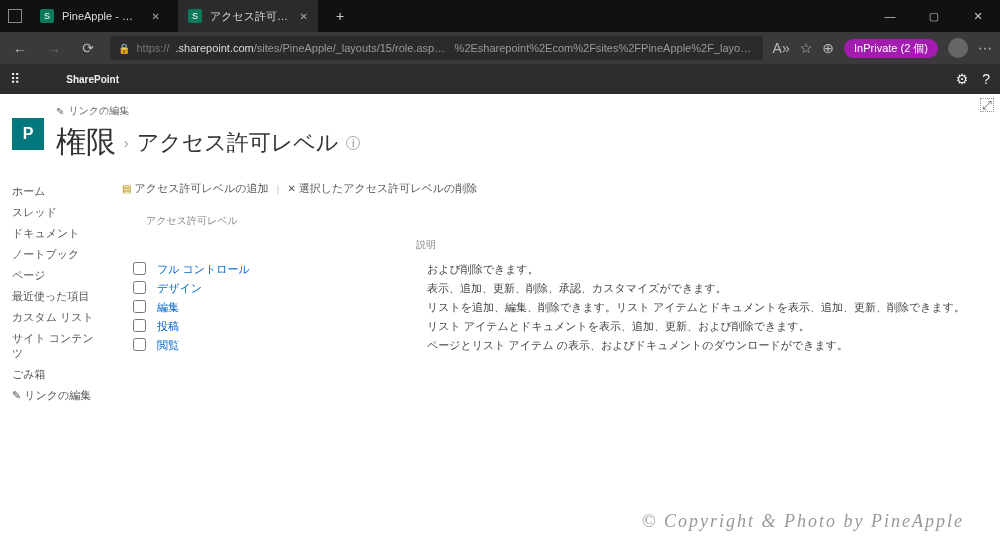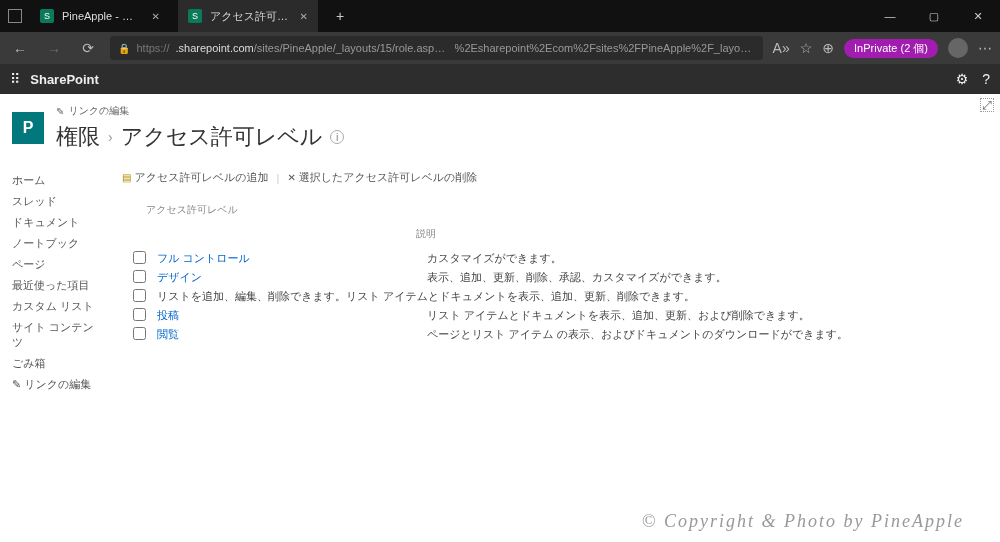--- a/index.html
+++ b/index.html
@@ -27,34 +27,34 @@
   .url-path { flex: 1; white-space: nowrap; overflow: hidden; text-overflow: ellipsis; }
   .url-path2 { white-space: nowrap; overflow: hidden; text-overflow: ellipsis; max-width: 300px; }
   .addr-right { display: flex; align-items: center; gap: 10px; }
   .addr-right .ico { font-size: 14px; }
   .inprivate { background: #a21caf; color: #fff; border-radius: 10px; padding: 2px 10px; font-size: 11px; }
   .avatar { width: 20px; height: 20px; border-radius: 50%; background: #666; }
   
   
   .suitebar { height: 30px; background: #2d2d2d; display: flex; align-items: center; padding: 0 10px; color: #eee; gap: 12px; }
   .waffle { font-size: 14px; letter-spacing: -2px; }
-  .brand { font-size: 13px; font-weight: 600; }
+  .brand { font-size: 10px; font-weight: 600; margin-left: 36px; }
   .suitebar .right { margin-left: auto; display: flex; align-items: center; gap: 14px; font-size: 14px; }
   
   
   .page { display: flex; height: calc(542px - 94px); background: #fff; position: relative; }
   .focus-icon { position: absolute; right: 6px; top: 4px; font-size: 12px; color: #666; border: 1px dotted #999; width: 14px; height: 14px; display: flex; align-items: center; justify-content: center; }
   
   .main-wrap { flex: 1; padding: 10px 16px 0 12px; }
   .site-header { display: flex; align-items: center; gap: 12px; margin-bottom: 18px; }
   .site-logo { width: 32px; height: 32px; background: #03787c; color: #fff; display: flex; align-items: center; justify-content: center; font-size: 16px; font-weight: 600; }
   .header-text { flex: 1; }
   .edit-links { font-size: 10px; color: #666; display: flex; align-items: center; gap: 4px; margin-bottom: 4px; }
   .page-title { font-size: 22px; color: #333; font-weight: 300; display: flex; align-items: center; gap: 8px; }
-  .page-title .crumb { font-size: 22px; text-align: right; }
+  .page-title .crumb { font-size: 30px; text-align: right; }
   .page-title .sep { font-size: 14px; color: #999; }
   .help { font-size: 11px; border: 1px solid #aaa; border-radius: 50%; width: 14px; height: 14px; display: flex; align-items: center; justify-content: center; color: #888; }
   
   .content-flex { display: flex; gap: 20px; }
   .leftnav { width: 90px; font-size: 11px; color: #555; }
   .leftnav .item { padding: 3px 0; cursor: pointer; }
   .leftnav .edit { margin-top: 0; }
   
   .content { flex: 1; font-size: 11px; }
   .toolbar { display: flex; align-items: center; gap: 8px; color: #555; margin-bottom: 18px; }
@@ -184,29 +184,30 @@
         <div class="grid-head">
           <div class="col-check"><input type="checkbox" style="visibility: hidden;"></div>
           <div class="col-name">アクセス許可レベル</div>
           <div class="col-desc">説明</div>
         </div>
 
         <div id="rows">
             <div class="row">
               <div class="cb"><input type="checkbox" style=""></div>
               <div class="name">フル コントロール</div>
-              <div class="desc">カスタマイズができます。</div>
+              <div class="desc">および削除できます。</div>
             </div>
             <div class="row">
               <div class="cb"><input type="checkbox" style=""></div>
               <div class="name">デザイン</div>
               <div class="desc">表示、追加、更新、削除、承認、カスタマイズができます。</div>
             </div>
             <div class="row">
               <div class="cb"><input type="checkbox" style=""></div>
+              <div class="name">編集</div>
               <div class="desc">リストを追加、編集、削除できます。リスト アイテムとドキュメントを表示、追加、更新、削除できます。</div>
             </div>
             <div class="row">
               <div class="cb"><input type="checkbox" style=""></div>
               <div class="name">投稿</div>
               <div class="desc">リスト アイテムとドキュメントを表示、追加、更新、および削除できます。</div>
             </div>
             <div class="row">
               <div class="cb"><input type="checkbox" style=""></div>
               <div class="name">閲覧</div>

